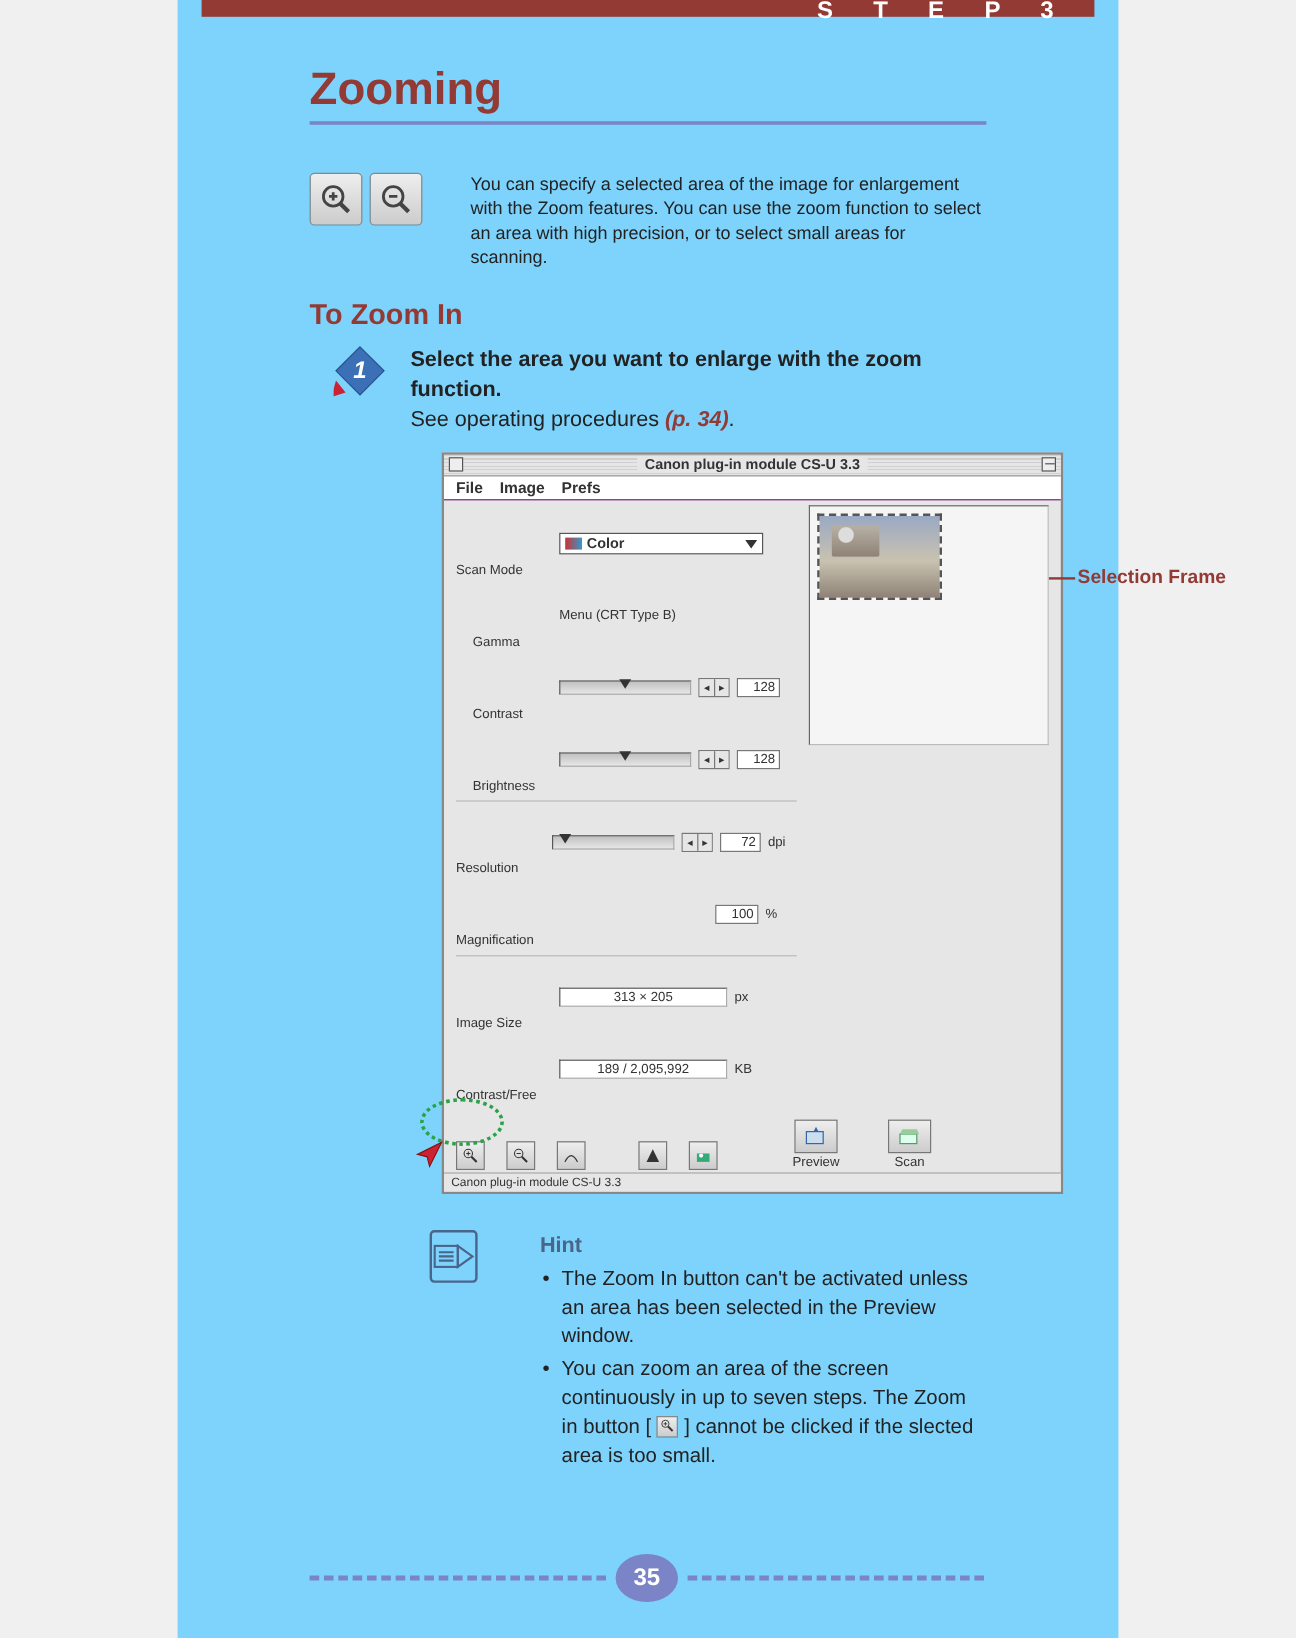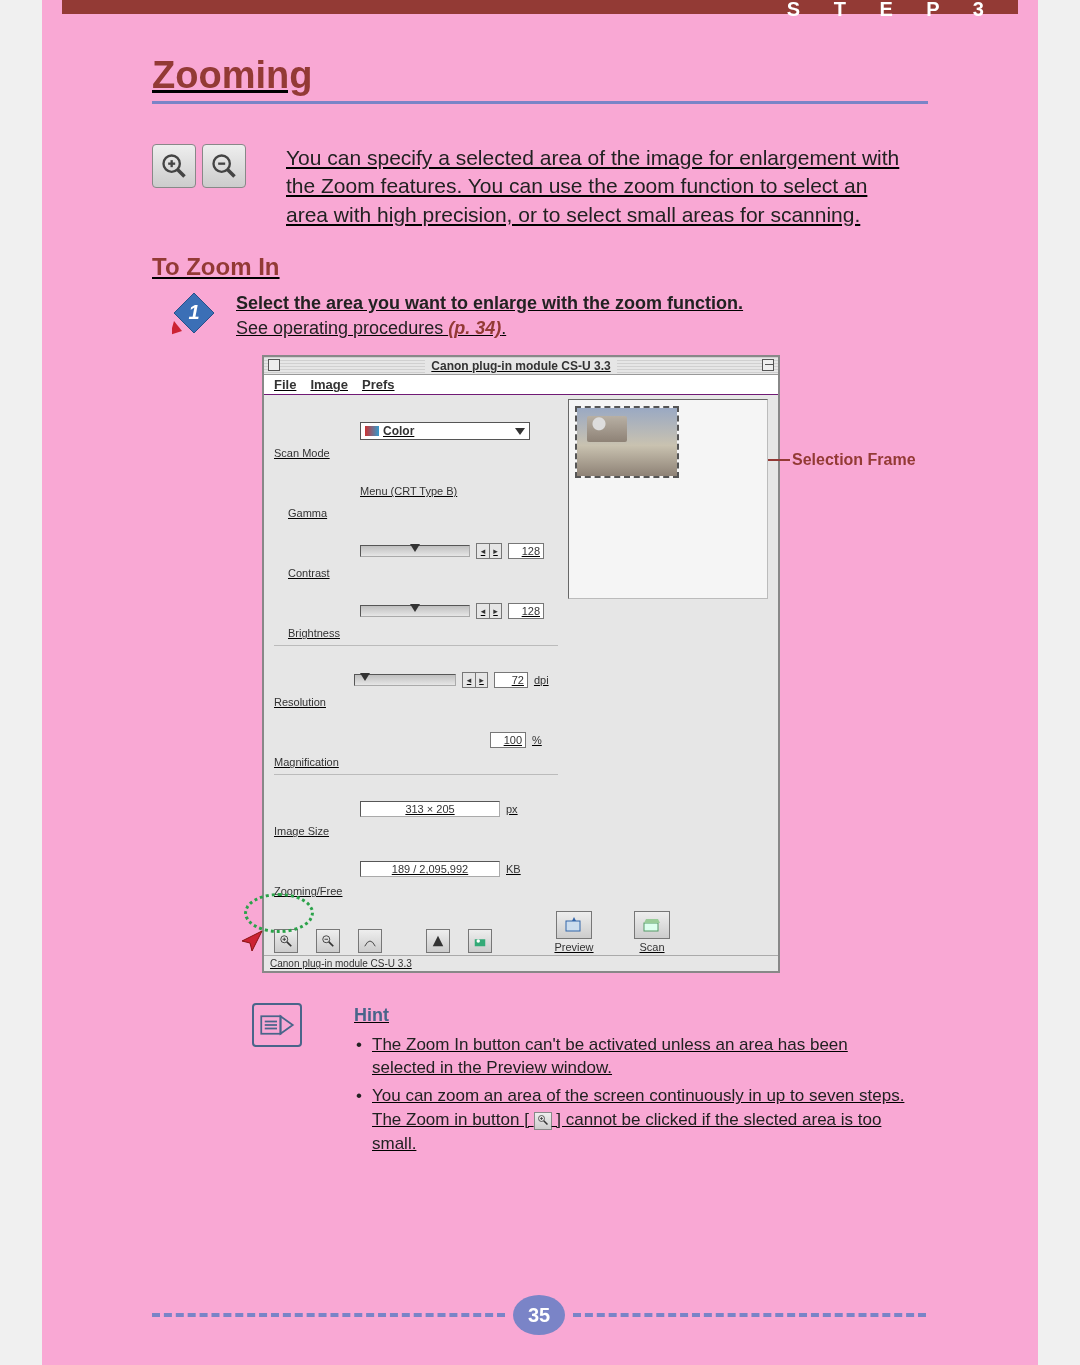--- a/index.html
+++ b/index.html
@@ -4,27 +4,26 @@
 <style>
   * { box-sizing: border-box; margin: 0; padding: 0; }
   body {
     background: #f0f0f0;
     font-family: "Helvetica Neue", Arial, sans-serif;
     width: 1080px;
     height: 1365px;
     position: relative;
   }
   .page {
-    background: #f9a8d4;
-    width: 996px;
+    background: #7dd3fc;
+    width: 784px;
     margin: 0 auto;
     padding: 0 0 60px 0;
     min-height: 1365px;
     position: relative;
-    text-decoration: underline;
   }
   .accent-bar {
     height: 14px;
     background: #933a35;
     margin: 0 20px;
     position: relative;
   }
   .step-label {
     position: absolute;
     right: 20px;
@@ -60,21 +59,21 @@
   .mag-btn {
     width: 44px; height: 44px;
     border: 1px solid #888;
     border-radius: 4px;
     background: linear-gradient(#eee,#ccc);
     display: flex;
     align-items: center;
     justify-content: center;
   }
   .intro-text {
-    font-size: 21px;
+    font-size: 15px;
     line-height: 1.35;
     color: #222;
     max-width: 620px;
   }
   .subheading {
     margin: 24px 110px 10px 110px;
     color: #933a35;
     font-size: 24px;
     font-weight: 800;
     font-family: "Arial Black", Arial, sans-serif;
@@ -468,21 +467,21 @@
             <div class="num-box">100</div>
             <span class="unit">%</span>
           </div>
           <div class="sep-line"></div>
           <div class="row">
             <span class="row-lbl">Image Size</span>
             <div class="info-box" style="width:140px">313 × 205</div>
             <span class="unit">px</span>
           </div>
           <div class="row">
-            <span class="row-lbl">Zooming/Free</span>
+            <span class="row-lbl">Contrast/Free</span>
             <div class="info-box" style="width:140px">189 / 2,095,992</div>
             <span class="unit">KB</span>
           </div>
         </div>
         <div class="right-pane">
           <div class="preview-area">
             <div class="preview-photo"></div>
             <div class="sel-frame"></div>
           </div>
         </div>

